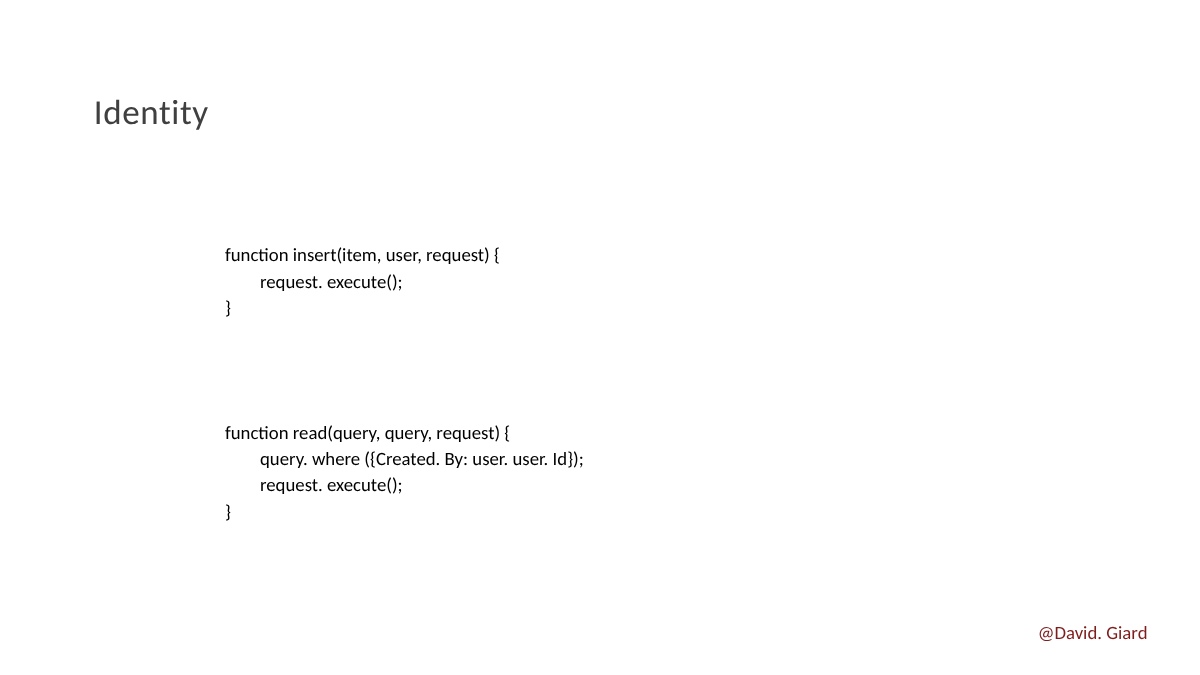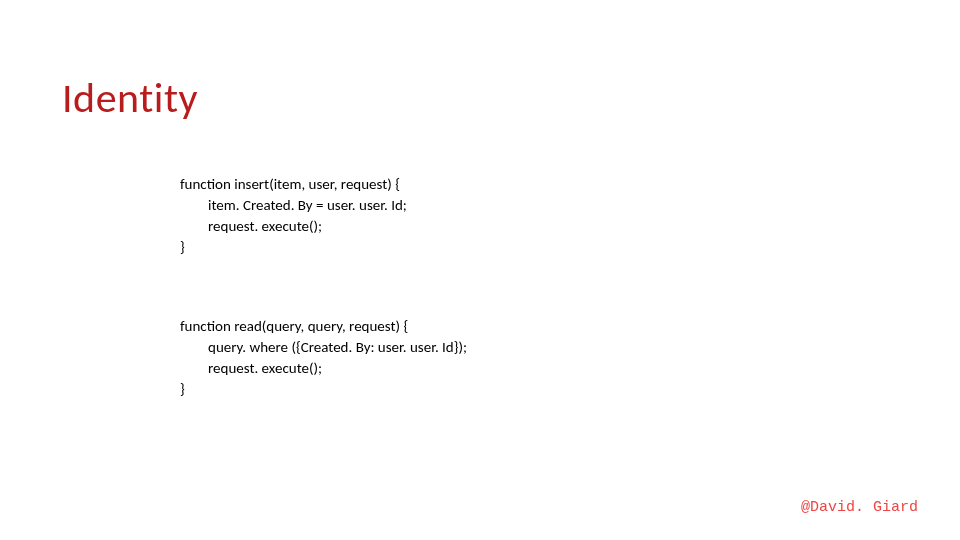--- a/index.html
+++ b/index.html
@@ -11,63 +11,62 @@
       width: 960px;
       height: 540px;
       background: #ffffff;
       font-family: Calibri, "Segoe UI", Arial, sans-serif;
       position: relative;
       overflow: hidden;
     }
     .slide-title {
       position: absolute;
       top: 72px;
-      left: 62px;
-      font-size: 42px;
+      left: 75px;
+      font-size: 28px;
       font-weight: 400;
-      color: #b91c1c;
+      color: #404040;
       letter-spacing: 0.5px;
     }
     .code-block {
       position: absolute;
       left: 180px;
       font-size: 15px;
       color: #000000;
       line-height: 1.4;
       font-family: Calibri, "Segoe UI", Arial, sans-serif;
+      margin-top: 21px;
     }
     .code-block-1 {
       top: 174px;
     }
     .code-block-2 {
       top: 316px;
     }
     .code-line {
       white-space: pre;
     }
     .indent {
       padding-left: 28px;
     }
     .footer {
       position: absolute;
       bottom: 24px;
       right: 42px;
       font-size: 15px;
-      color: #ef4444;
-      font-family: Liberation Mono, monospace;
+      color: #7f1d1d;
     }
   </style>
 </head>
 <body>
 
 <h1 class="slide-title">Identity</h1>
 
 <div class="code-block code-block-1">
   <div class="code-line">function insert(item, user, request) {</div>
-  <div class="code-line indent">item. Created. By = user. user. Id;</div>
   <div class="code-line indent">request. execute();</div>
   <div class="code-line">}</div>
 </div>
 
 <div class="code-block code-block-2">
   <div class="code-line">function read(query, query, request) {</div>
   <div class="code-line indent">query. where ({Created. By: user. user. Id});</div>
   <div class="code-line indent">request. execute();</div>
   <div class="code-line">}</div>
 </div>

